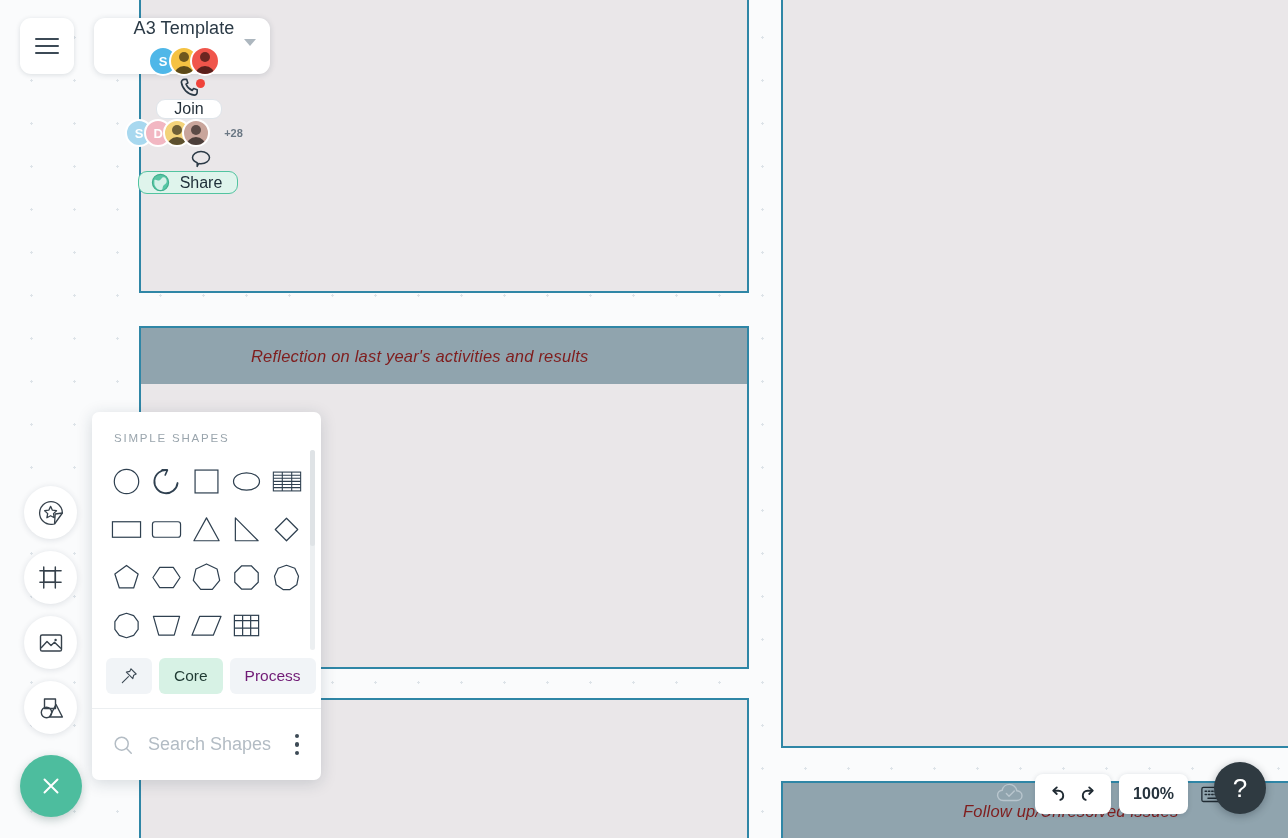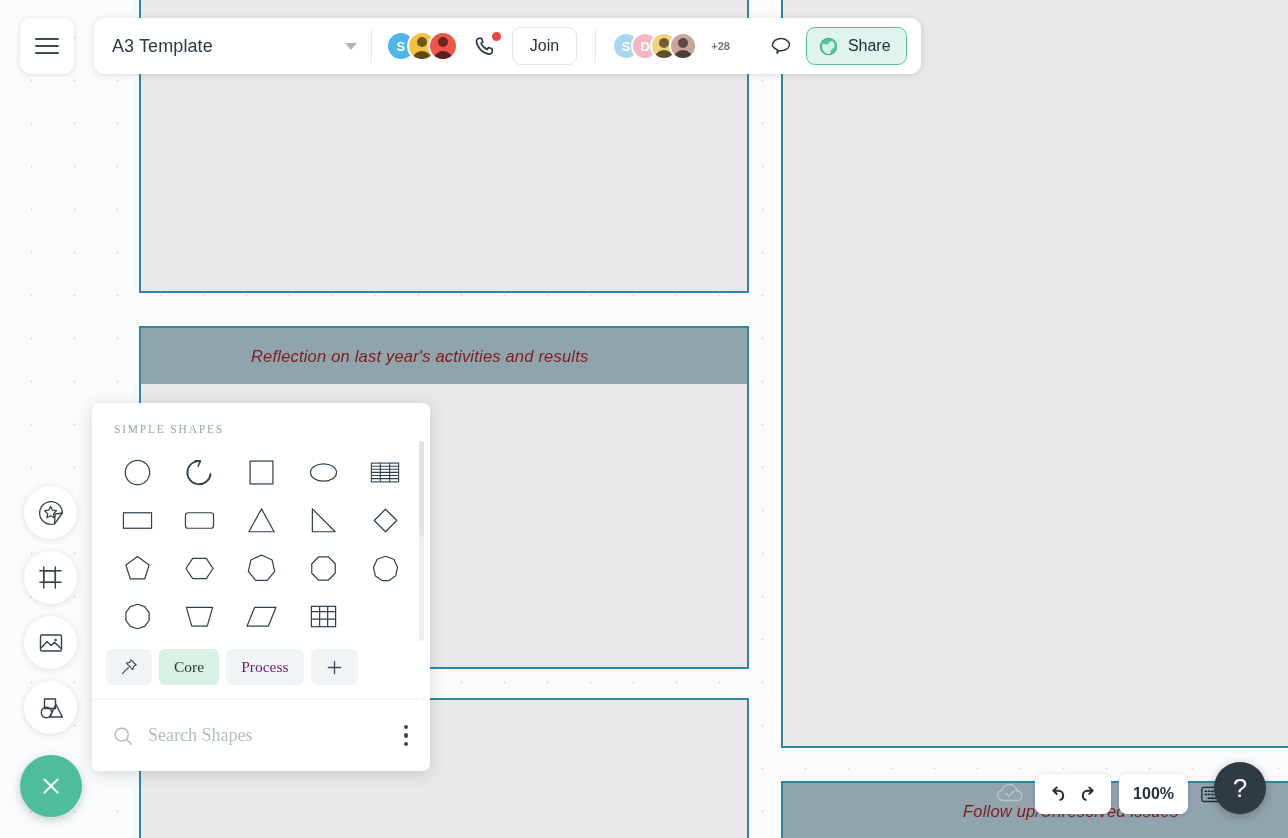--- a/index.html
+++ b/index.html
@@ -59,20 +59,21 @@
 
   #topbar {
     margin-left: 20px;
     height: 56px;
     background: #fff;
     border-radius: 11px;
     box-shadow: 0 1px 6px rgba(20,40,60,.15);
     display: flex; align-items: center;
     padding: 0 14px 0 18px;
     gap: 0;
+    flex-direction: column;
   }
   #doc-title {
     font-size: 18px; color: #2b3a46; letter-spacing: .1px;
     white-space: nowrap;
   }
   #title-caret {
     width: 0; height: 0;
     border-left: 6px solid transparent;
     border-right: 6px solid transparent;
     border-top: 7px solid #adb7bf;
@@ -138,28 +139,27 @@
   #close-fab {
     position: absolute; left: 20px; top: 755px;
     width: 62px; height: 62px; border-radius: 50%;
     background: #4dbd9e; box-shadow: 0 3px 10px rgba(20,60,50,.25);
     display:flex; align-items:center; justify-content:center;
     z-index: 45; cursor: pointer;
   }
 
   
   #shapes-panel {
-    position: absolute; left: 92px; top: 403px;
-    width: 338px;
+    position: absolute; left: 92px; top: 412px;
+    width: 229px;
     background: #fff;
     border-radius: 7px;
     box-shadow: 0 3px 16px rgba(25,45,65,.17);
     z-index: 38;
     overflow: hidden;
-    font-family: Liberation Serif, serif;
   }
   #shapes-title {
     font-size: 11.5px; letter-spacing: 1.8px; color: #9aa5ad;
     padding: 20px 0 0 22px;
   }
   #shape-grid {
     display: grid; grid-template-columns: repeat(5, 1fr);
     padding: 14px 14px 2px 14px;
     row-gap: 2px;
   }

